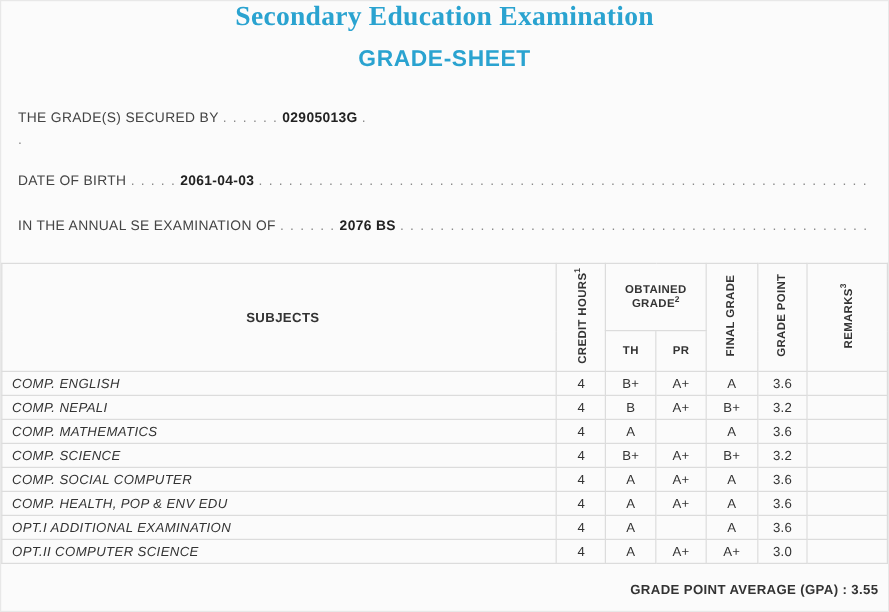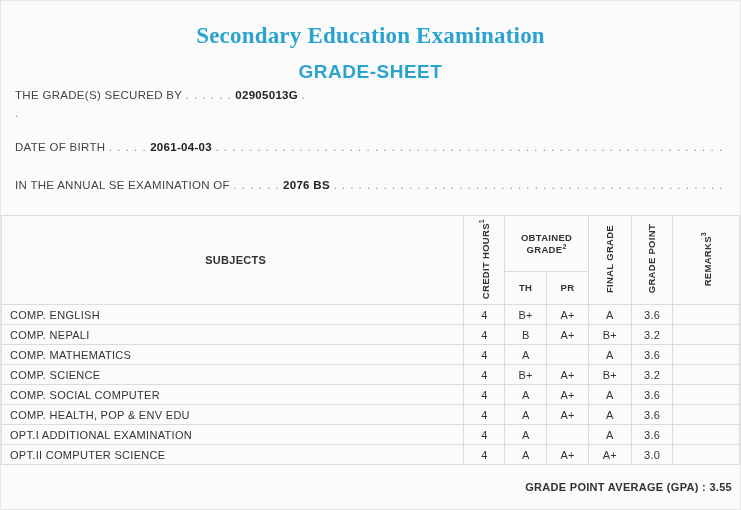--- a/index.html
+++ b/index.html
@@ -21,33 +21,33 @@
     box-sizing: border-box;
     background: #fbfbfb;
     border: 1px solid #e8e8e8;
   }
   .title {
     text-align: center;
     color: #2aa3d0;
     font-size: 23px;
     font-weight: bold;
     font-family: "Liberation Serif", serif;
-    padding-top: 22px;
     letter-spacing: 0.2px;
   }
   .subtitle {
     text-align: center;
     color: #2aa3d0;
     font-size: 19px;
     font-weight: bold;
     font-family: "Liberation Sans", sans-serif;
     padding-top: 12px;
     letter-spacing: 0.5px;
   }
   .intro {
+    margin-top: 26px;
     padding: 0 14px;
     font-size: 11.5px;
     color: #444;
     letter-spacing: 0.3px;
   }
   .intro-line {
     padding: 6px 0;
     white-space: nowrap;
     overflow: hidden;
   }
@@ -111,20 +111,21 @@
     height: 19px;
     font-size: 11px;
     color: #333;
     text-align: center;
     letter-spacing: 0.2px;
   }
   table.grades tbody td.subject {
     text-align: left;
     padding-left: 8px;
     letter-spacing: 0.3px;
+    font-style: italic;
   }
   .sup {
     font-size: 7px;
     vertical-align: super;
   }
 
   .gpa-row {
     text-align: right;
     font-size: 11px;
     font-weight: bold;

